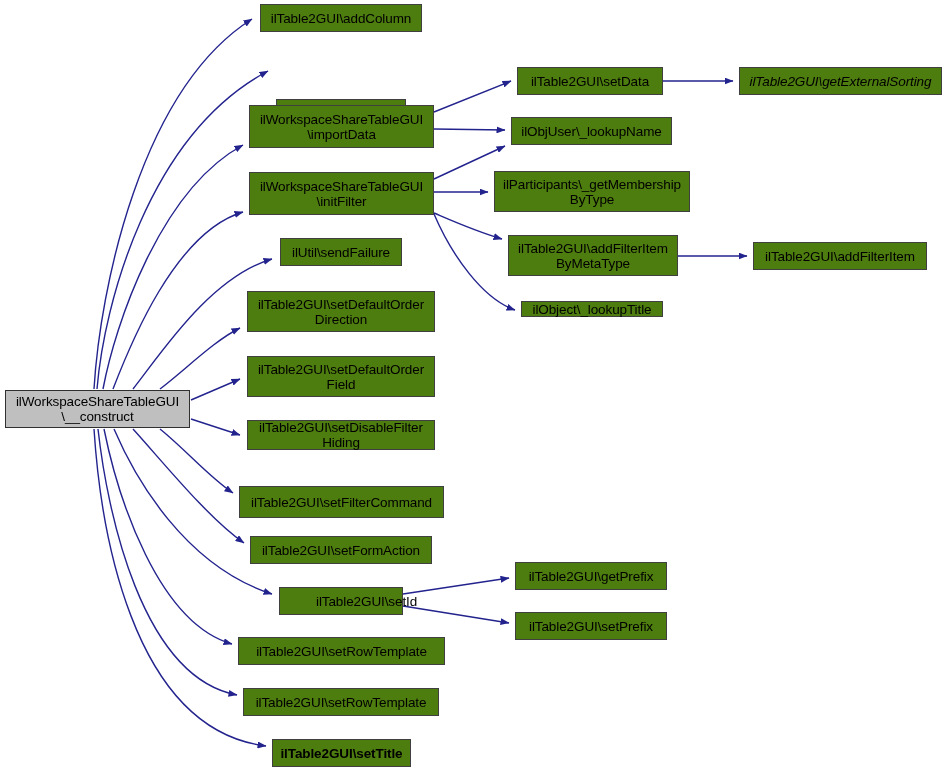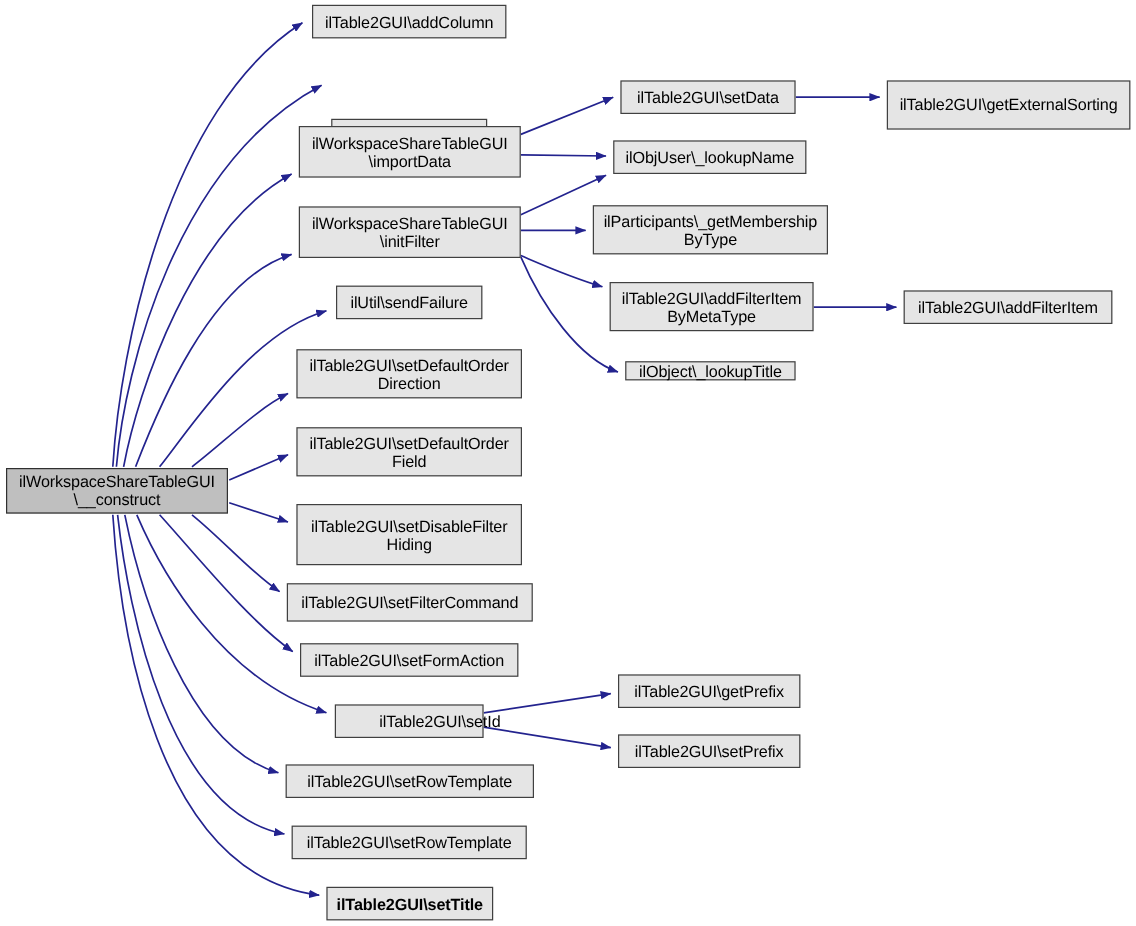--- a/index.html
+++ b/index.html
@@ -21,21 +21,21 @@
     left: 0;
     top: 0;
     width: 947px;
     height: 772px;
     pointer-events: none;
   }
   .node {
     position: absolute;
     box-sizing: border-box;
     border: 1px solid #404040;
-    background: #e5e5e5;
+    background: #4d7c0f;
     color: #000000;
     font-size: 13.5px;
     line-height: 15px;
     text-align: center;
     display: flex;
     align-items: center;
     justify-content: center;
     white-space: pre-line;
     letter-spacing: -0.1px;
     z-index: 2;
@@ -95,33 +95,33 @@
       <div class="node" style="left: 276px; top: 55px; width: 130px; height: 28px; margin-top: 44px;"><span class="node-label">ilTableGUI\disable</span></div>
       <div class="node" style="left: 249px; top: 105px; width: 185px; height: 43px;"><span class="node-label">ilWorkspaceShareTableGUI
 \importData</span></div>
       <div class="node" style="left: 249px; top: 172px; width: 185px; height: 43px;"><span class="node-label">ilWorkspaceShareTableGUI
 \initFilter</span></div>
       <div class="node" style="left: 280px; top: 238px; width: 122px; height: 28px;"><span class="node-label">ilUtil\sendFailure</span></div>
       <div class="node" style="left: 247px; top: 291px; width: 188px; height: 41px;"><span class="node-label">ilTable2GUI\setDefaultOrder
 Direction</span></div>
       <div class="node" style="left: 247px; top: 356px; width: 188px; height: 41px;"><span class="node-label">ilTable2GUI\setDefaultOrder
 Field</span></div>
-      <div class="node" style="left: 247px; top: 420px; width: 188px; height: 51px;"><span class="node-label">ilTable2GUI\setDisableFilter
+      <div class="node" style="left: 247px; top: 420px; width: 188px; height: 30px;"><span class="node-label">ilTable2GUI\setDisableFilter
 Hiding</span></div>
       <div class="node" style="left: 239px; top: 486px; width: 205px; height: 32px;"><span class="node-label">ilTable2GUI\setFilterCommand</span></div>
       <div class="node" style="left: 250px; top: 536px; width: 182px; height: 28px;"><span class="node-label">ilTable2GUI\setFormAction</span></div>
       <div class="node" style="left: 279px; top: 587px; width: 124px; height: 28px; padding-left: 36px;"><span class="node-label">ilTable2GUI\setId</span></div>
       <div class="node" style="left: 238px; top: 637px; width: 207px; height: 28px;"><span class="node-label">ilTable2GUI\setRowTemplate</span></div>
       <div class="node" style="left: 243px; top: 688px; width: 196px; height: 28px;"><span class="node-label">ilTable2GUI\setRowTemplate</span></div>
       <div class="node" style="left: 272px; top: 739px; width: 139px; height: 28px; font-weight: bold;"><span class="node-label">ilTable2GUI\setTitle</span></div>
       <div class="node" style="left: 517px; top: 67px; width: 146px; height: 28px;"><span class="node-label">ilTable2GUI\setData</span></div>
       <div class="node" style="left: 511px; top: 117px; width: 161px; height: 28px;"><span class="node-label">ilObjUser\_lookupName</span></div>
       <div class="node" style="left: 494px; top: 171px; width: 196px; height: 41px;"><span class="node-label">ilParticipants\_getMembership
 ByType</span></div>
       <div class="node" style="left: 508px; top: 235px; width: 170px; height: 41px;"><span class="node-label">ilTable2GUI\addFilterItem
 ByMetaType</span></div>
       <div class="node" style="left: 521px; top: 301px; width: 142px; height: 16px;"><span class="node-label">ilObject\_lookupTitle</span></div>
       <div class="node" style="left: 515px; top: 562px; width: 152px; height: 28px;"><span class="node-label">ilTable2GUI\getPrefix</span></div>
       <div class="node" style="left: 515px; top: 612px; width: 152px; height: 28px;"><span class="node-label">ilTable2GUI\setPrefix</span></div>
-      <div class="node" style="left: 739px; top: 67px; width: 203px; height: 41px;"><span class="node-label">ilTable2GUI\getExternalSorting</span></div>
+      <div class="node" style="left: 739px; top: 67px; width: 203px; height: 28px; font-style: italic;"><span class="node-label">ilTable2GUI\getExternalSorting</span></div>
       <div class="node" style="left: 753px; top: 242px; width: 174px; height: 28px;"><span class="node-label">ilTable2GUI\addFilterItem</span></div>
     </div>
 </div>
 
 </body></html>

